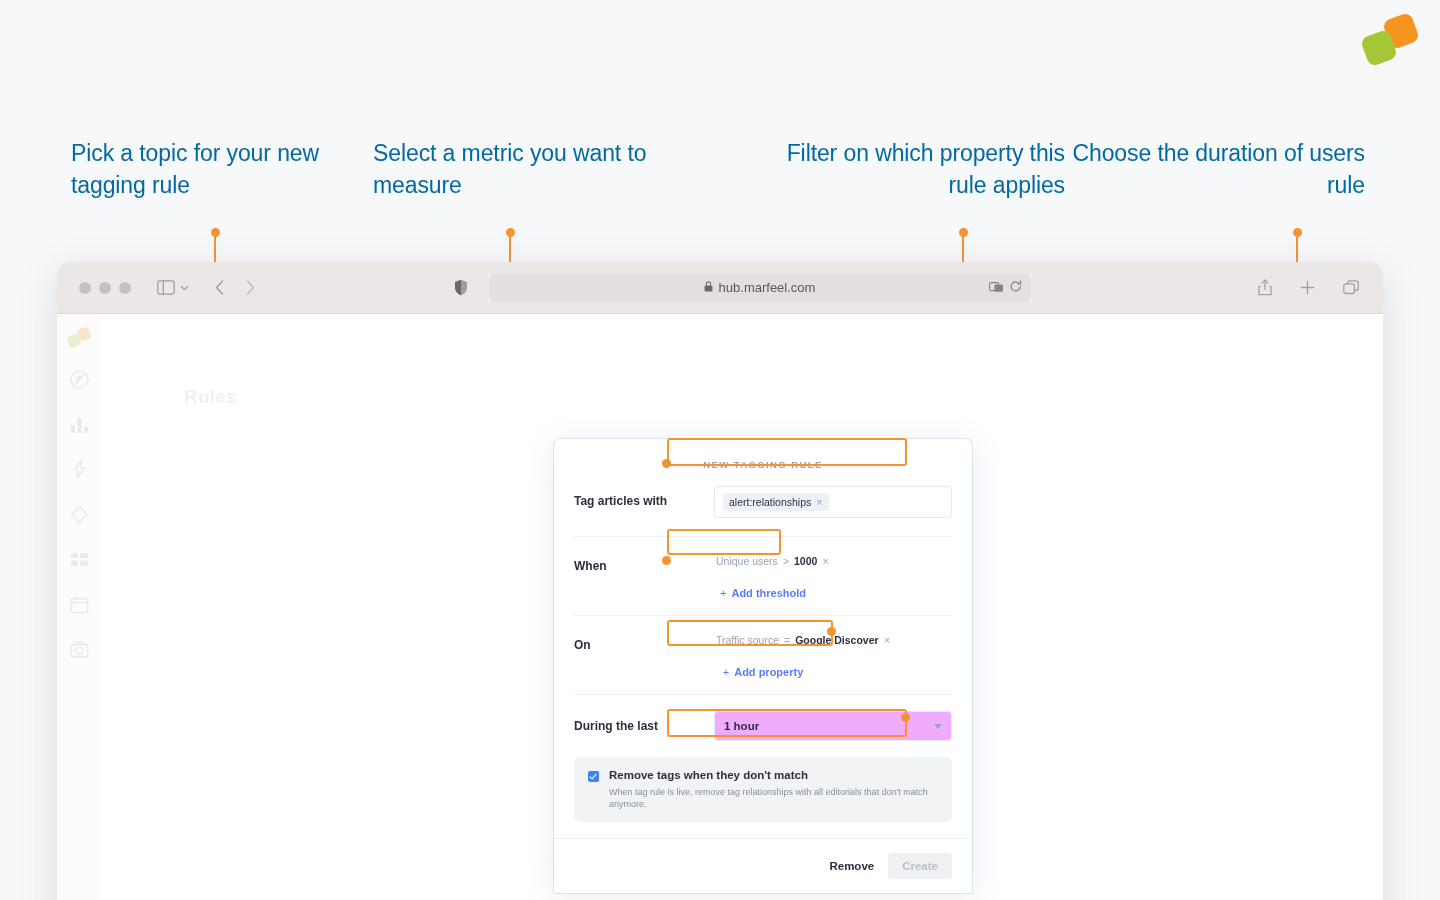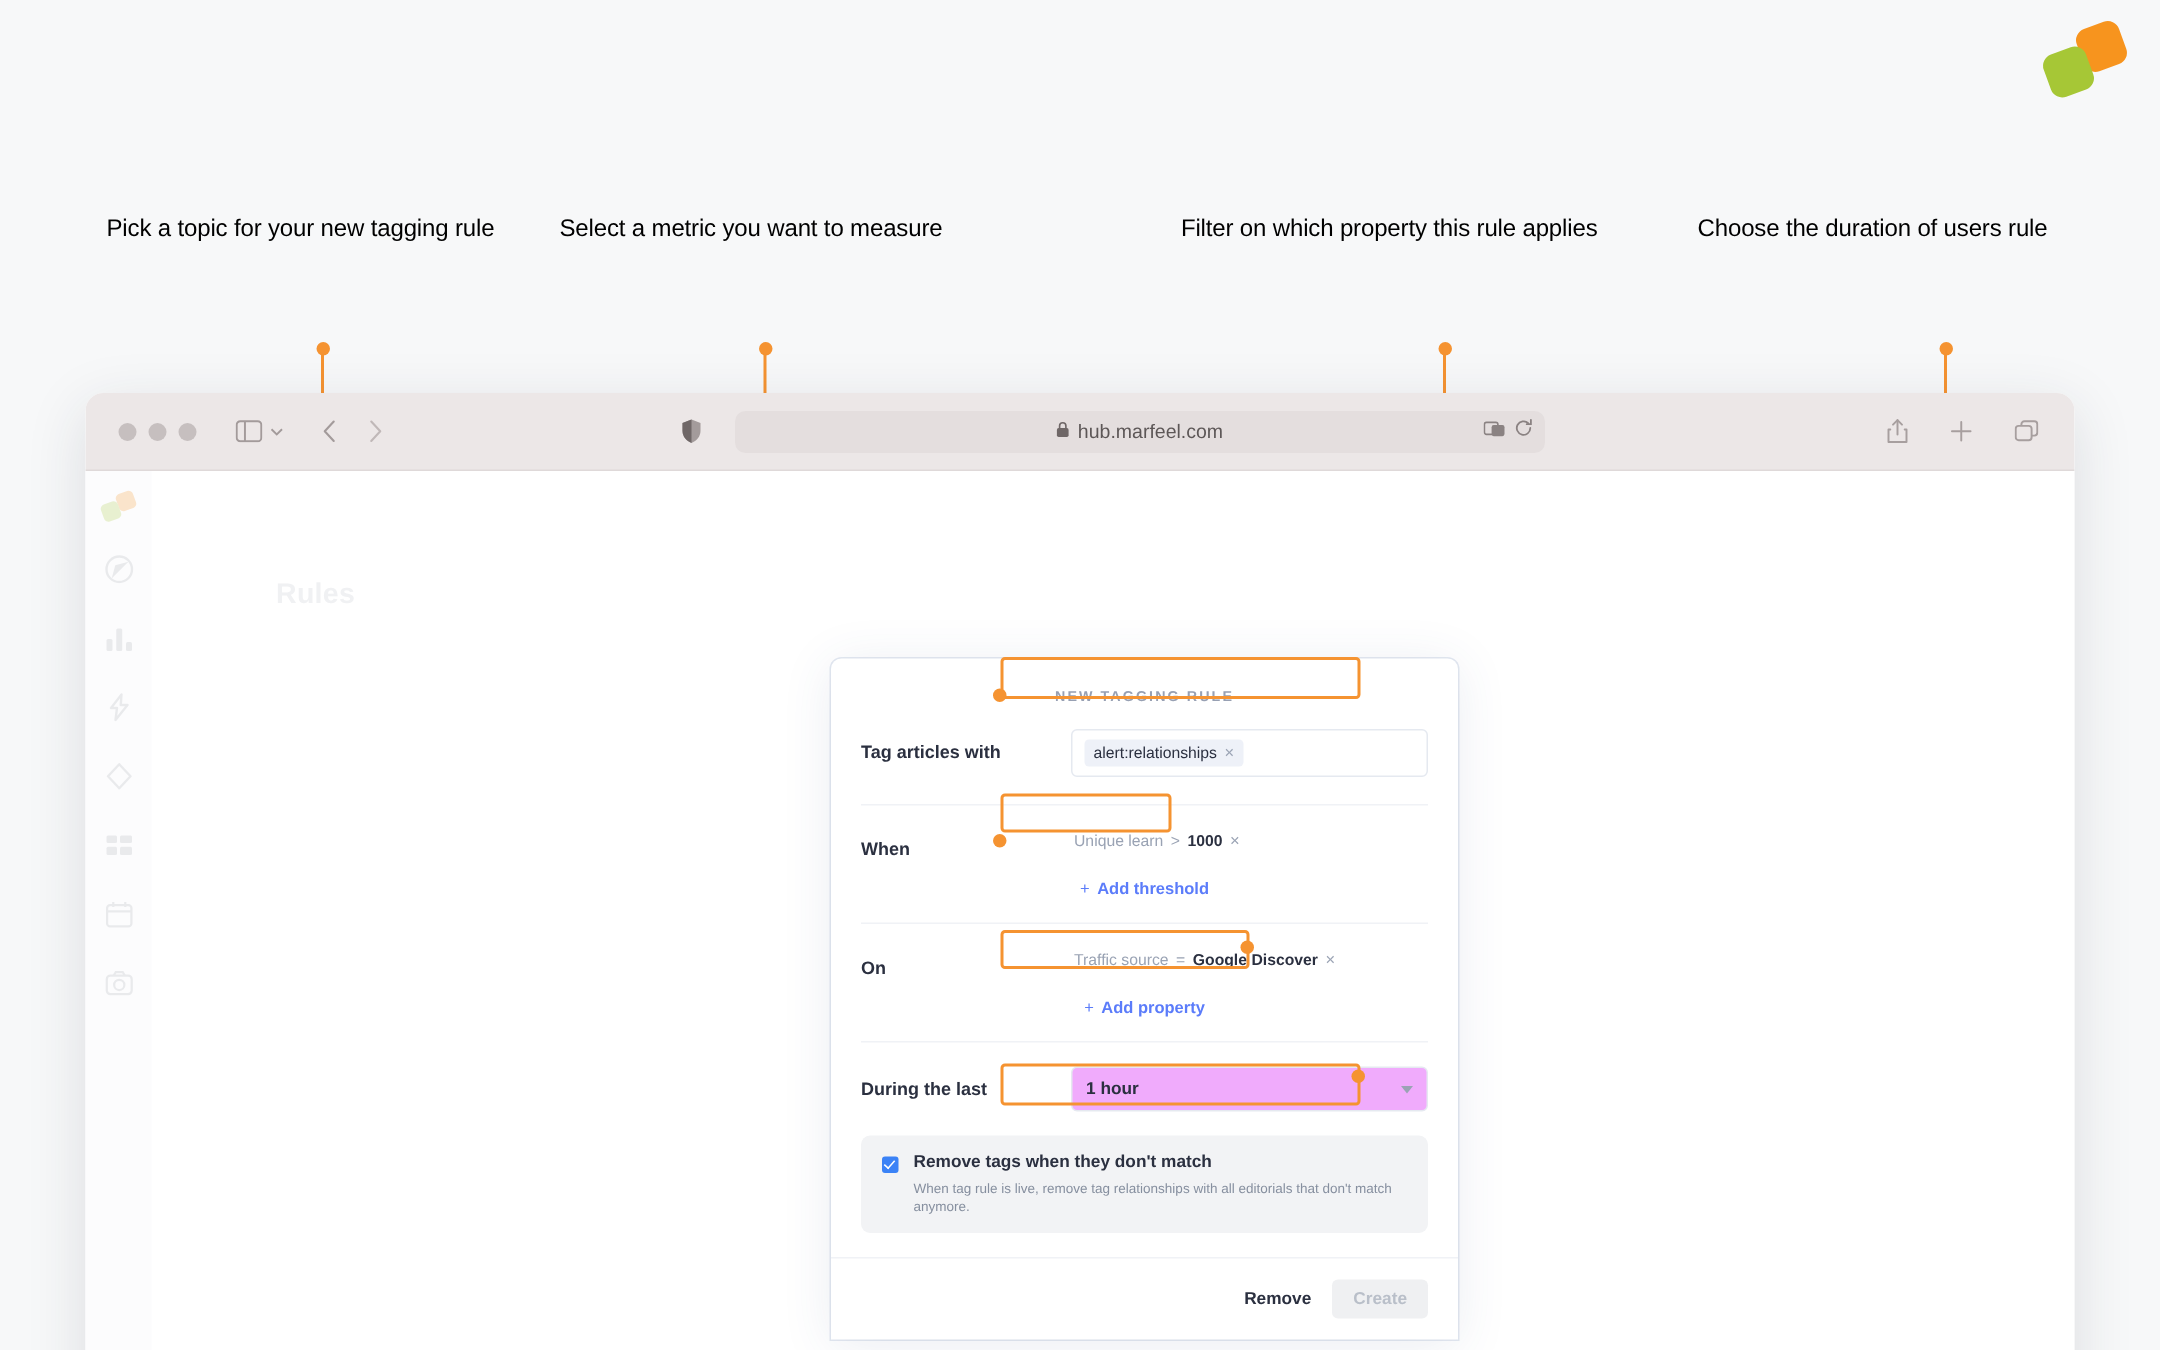--- a/index.html
+++ b/index.html
@@ -11,21 +11,21 @@
   }
   #stage { position: relative; width: 1440px; height: 900px; background: #f7f8f9; }
 
   
   .logo { position: absolute; top: 16px; right: 22px; width: 56px; height: 48px; }
   .logo .sq { position: absolute; width: 30px; height: 30px; border-radius: 8px; }
   .logo .sq.orange { background: #f7941e; right: 2px; top: 0px; transform: rotate(-20deg); }
   .logo .sq.green  { background: #a6c736; left: 2px;  top: 17px; transform: rotate(-20deg); }
 
   
-  .annot { position: absolute; color: #000000; font-size: 16px; line-height: 32px; font-weight: 400; letter-spacing: -0.1px; }
+  .annot { position: absolute; color: #0369a1; font-size: 23px; line-height: 32px; font-weight: 400; letter-spacing: -0.1px; }
   .annot.a1 { left: 71px;  top: 137px; width: 290px; text-align: left; }
   .annot.a2 { left: 373px; top: 137px; width: 300px; text-align: left; }
   .annot.a3 { left: 755px; top: 137px; width: 310px; text-align: right; }
   .annot.a4 { left: 1055px;top: 137px; width: 310px; text-align: right; }
 
   .cline { position: absolute; background: #f59331; }
   .cdot  { position: absolute; width: 9px; height: 9px; border-radius: 50%; background: #f59331; }
 
   
   .browser {
@@ -305,21 +305,21 @@
             </div>
           </div>
 
           <div style="height:18px"></div>
           <div class="sep"></div>
 
           <div class="row" style="padding-top:14px">
             <div class="lbl">When</div>
             <div class="field">
               <span class="chip plain">
-                <span style="color:#9aa3b4">Unique learn</span>
+                <span style="color:#9aa3b4">Unique users</span>
                 <span class="op">&gt;</span>
                 <span class="val">1000</span>
                 <span class="x">×</span>
               </span>
             </div>
           </div>
           <div class="addlink">
             <span class="plus">+</span><span>Add threshold</span>
           </div>
 

